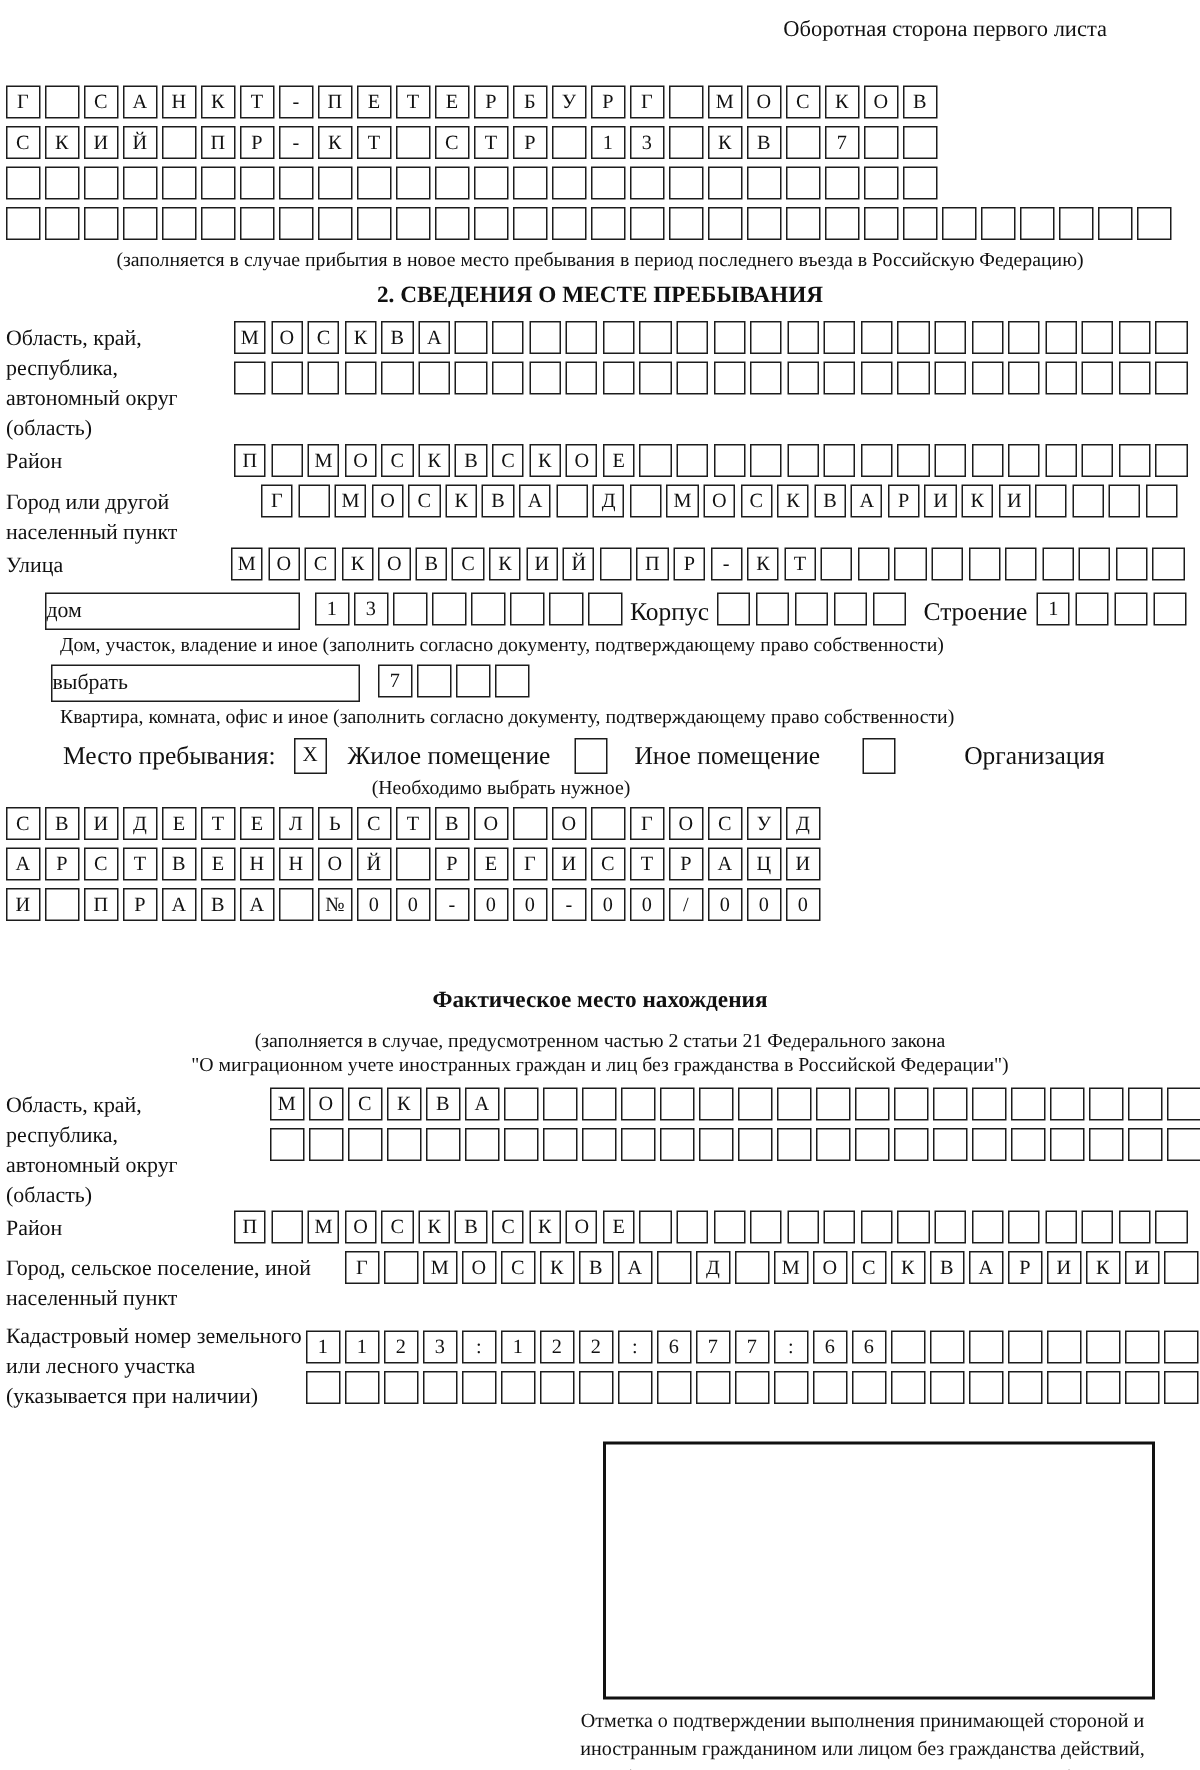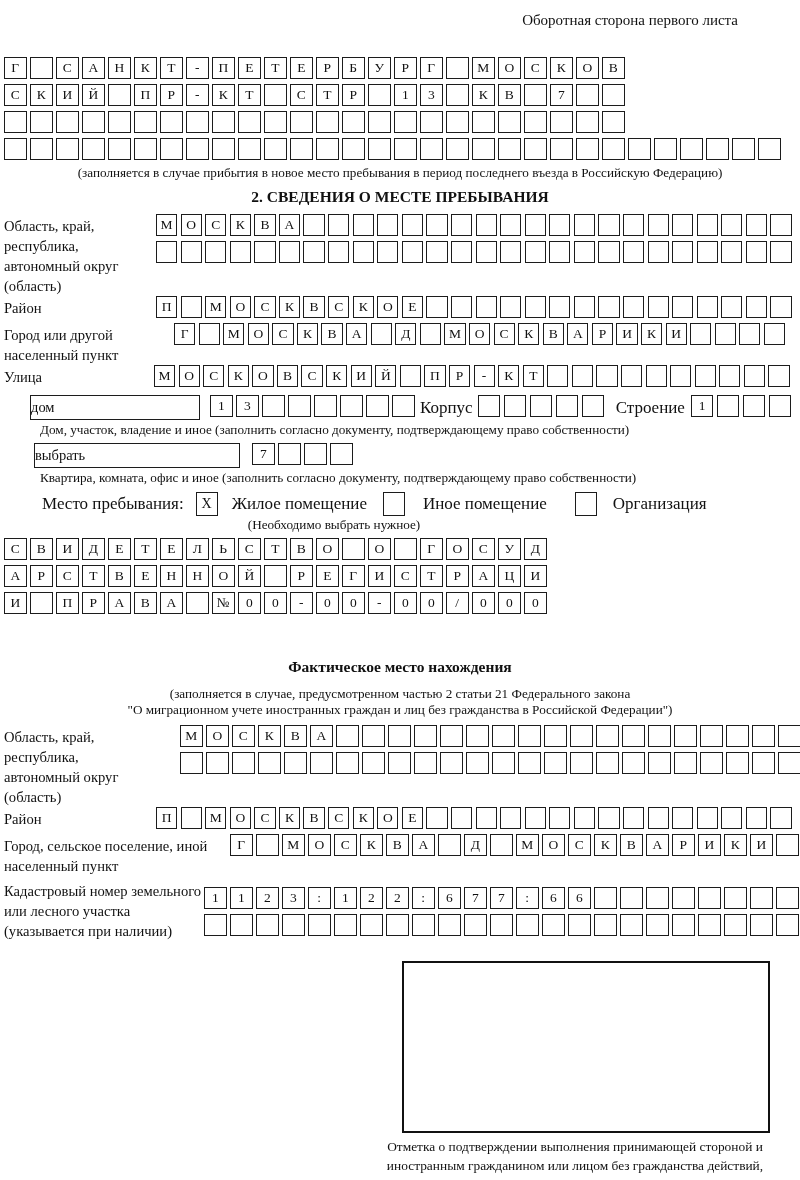--- a/index.html
+++ b/index.html
@@ -109,21 +109,21 @@
   </div>
   <div class="caption" style="text-align:left; padding-left:36px; margin:2px 0 5px">Квартира, комната, офис и иное (заполнить согласно документу, подтверждающему право собственности)</div>
 
   <div style="display:flex; align-items:center; padding-left:38px">
     <span class="inline-lbl">Место пребывания:</span>
     <span class="chk" style="margin-left:12px">X</span>
     <span class="inline-lbl" style="margin-left:14px">Жилое помещение</span>
     <span class="chk" style="margin-left:16px"></span>
     <span class="inline-lbl" style="margin-left:18px">Иное помещение</span>
     <span class="chk" style="margin-left:28px"></span>
-    <span class="inline-lbl" style="margin-left:16px">Организация</span>
+    <span class="inline-lbl" style="margin-left:46px">Организация</span>
   </div>
   <div class="caption" style="width:660px; margin-top:1px">(Необходимо выбрать нужное)</div>
 
   <div class="field" style="min-height:120px; margin-top:4px">
     <div class="cells">
       <div class="cellrow"><span class="cell">С</span><span class="cell">В</span><span class="cell">И</span><span class="cell">Д</span><span class="cell">Е</span><span class="cell">Т</span><span class="cell">Е</span><span class="cell">Л</span><span class="cell">Ь</span><span class="cell">С</span><span class="cell">Т</span><span class="cell">В</span><span class="cell">О</span><span class="cell"></span><span class="cell">О</span><span class="cell"></span><span class="cell">Г</span><span class="cell">О</span><span class="cell">С</span><span class="cell">У</span><span class="cell">Д</span></div>
       <div class="cellrow"><span class="cell">А</span><span class="cell">Р</span><span class="cell">С</span><span class="cell">Т</span><span class="cell">В</span><span class="cell">Е</span><span class="cell">Н</span><span class="cell">Н</span><span class="cell">О</span><span class="cell">Й</span><span class="cell"></span><span class="cell">Р</span><span class="cell">Е</span><span class="cell">Г</span><span class="cell">И</span><span class="cell">С</span><span class="cell">Т</span><span class="cell">Р</span><span class="cell">А</span><span class="cell">Ц</span><span class="cell">И</span></div>
       <div class="cellrow"><span class="cell">И</span><span class="cell"></span><span class="cell">П</span><span class="cell">Р</span><span class="cell">А</span><span class="cell">В</span><span class="cell">А</span><span class="cell"></span><span class="cell">№</span><span class="cell">0</span><span class="cell">0</span><span class="cell">-</span><span class="cell">0</span><span class="cell">0</span><span class="cell">-</span><span class="cell">0</span><span class="cell">0</span><span class="cell">/</span><span class="cell">0</span><span class="cell">0</span><span class="cell">0</span></div>
     </div>
   </div>

